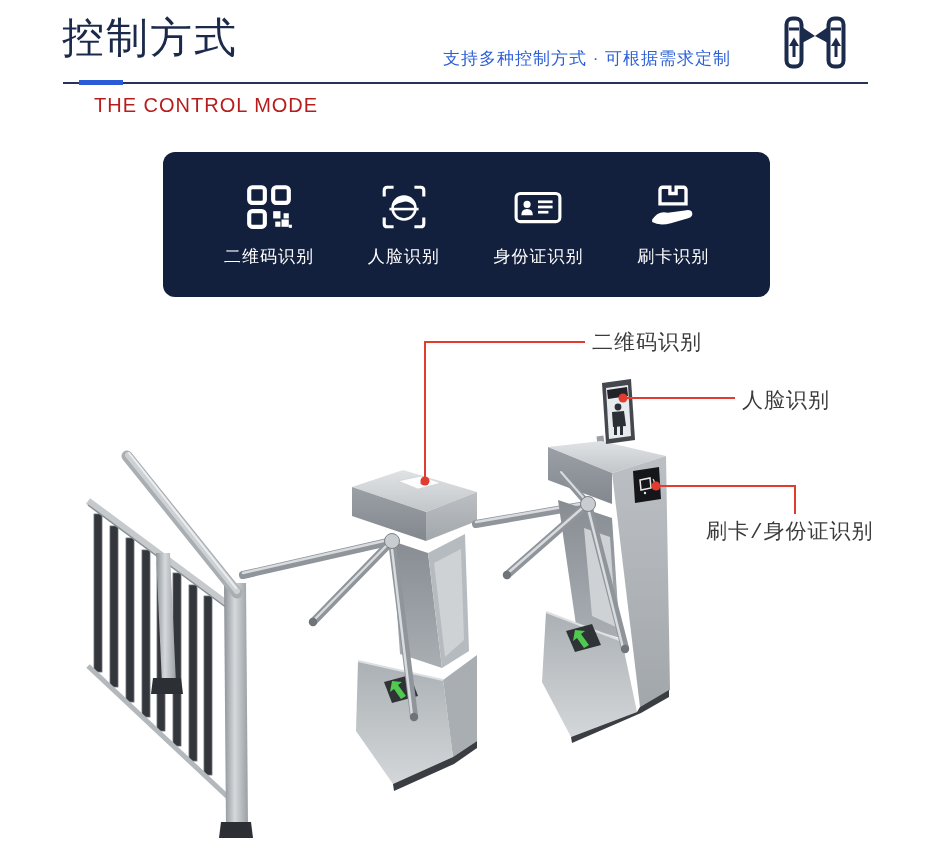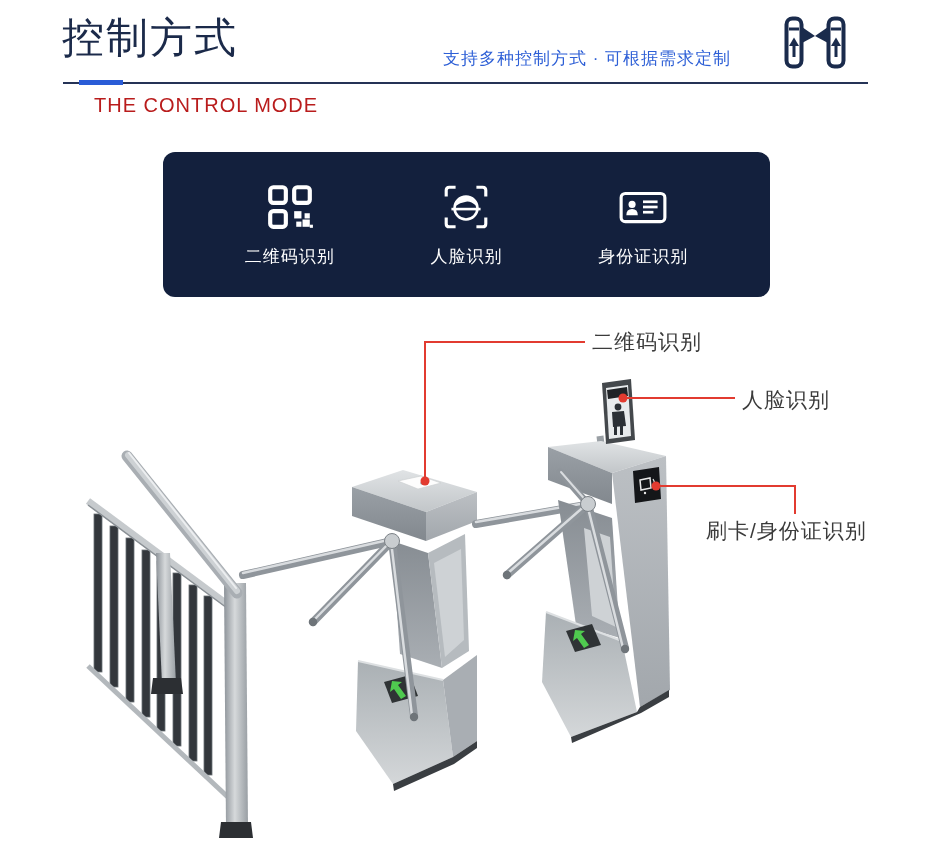--- a/index.html
+++ b/index.html
@@ -33,21 +33,21 @@
   .mode-item{display:flex;flex-direction:column;align-items:center;gap:13px;}
   .mode-item svg{width:50px;height:50px;display:block;}
   .mode-label{color:#ffffff;font-size:17px;letter-spacing:1px;white-space:nowrap;}
   
   .product-svg{left:0;top:320px;width:930px;height:533px;}
   .callout-label{
     font-size:21px;color:#3b3b3b;letter-spacing:1px;white-space:nowrap;
   }
   .callout-qr{left:592px;top:328px;}
   .callout-face{left:742px;top:386px;}
-  .callout-card{left:706px;top:517px;}
+  .callout-card{left:706px;top:517px;font-family:Liberation Mono, monospace;}
 </style>
 </head>
 <body>
 
 <div class="abs page-title">控制方式</div>
 
 <svg class="abs header-icon" viewBox="0 0 64 56">
   <g fill="none" stroke="#1a2b4c" stroke-width="4">
     <rect x="3.5" y="2.5" width="15" height="48" rx="6"></rect>
     <rect x="45.5" y="2.5" width="15" height="48" rx="6"></rect>
@@ -113,20 +113,27 @@
       <path d="M8,32 Q8,26 13.5,26 Q19,26 19,32 Z" fill="#ffffff"></path>
       <g stroke="#ffffff" stroke-width="2.6">
         <line x1="24" y1="19" x2="38" y2="19"></line>
           <line x1="24" y1="24" x2="38" y2="24"></line>
         <line x1="24" y1="29" x2="34" y2="29"></line>
       </g>
     </svg>
     <span class="mode-label">身份证识别</span>
   </div>
 
+  <div class="mode-item">
+    <svg viewBox="0 0 48 48">
+      <path d="M14,5 h7 v6 h6 v-6 h7 a2.5,2.5 0 0 1 2.5,2.5 V21 h-25 V7.5 A2.5,2.5 0 0 1 14,5 Z" fill="none" stroke="#ffffff" stroke-width="3.2"></path>
+      <path d="M4,36 Q10,27 19,29.5 L37,27 Q42,26.5 42.5,30 Q43,33.5 38.5,34.8 L22,39.5 Q11,42.5 4,38.5 Z" fill="#ffffff"></path>
+    </svg>
+    <span class="mode-label">刷卡识别</span>
+  </div>
 </div>
 
 <svg class="abs product-svg" viewBox="0 320 930 533">
   <defs>
     <linearGradient id="gTop" x1="0" y1="0" x2="0" y2="1">
       <stop offset="0" stop-color="#e0e3e5"></stop>
         <stop offset="1" stop-color="#c2c6c9"></stop>
     </linearGradient>
     <linearGradient id="gLeft" x1="0" y1="0" x2="0" y2="1">
       <stop offset="0" stop-color="#9aa0a6"></stop>

